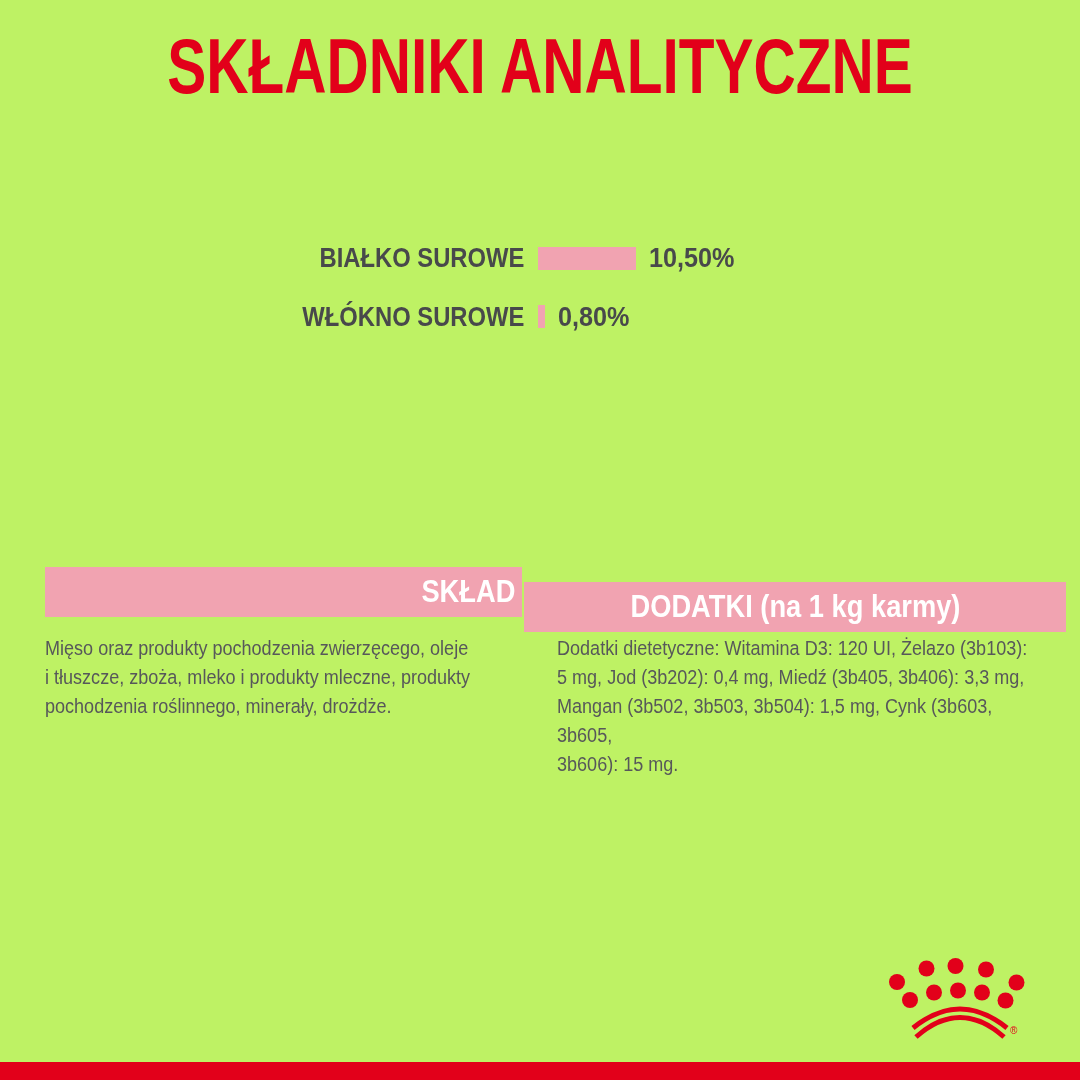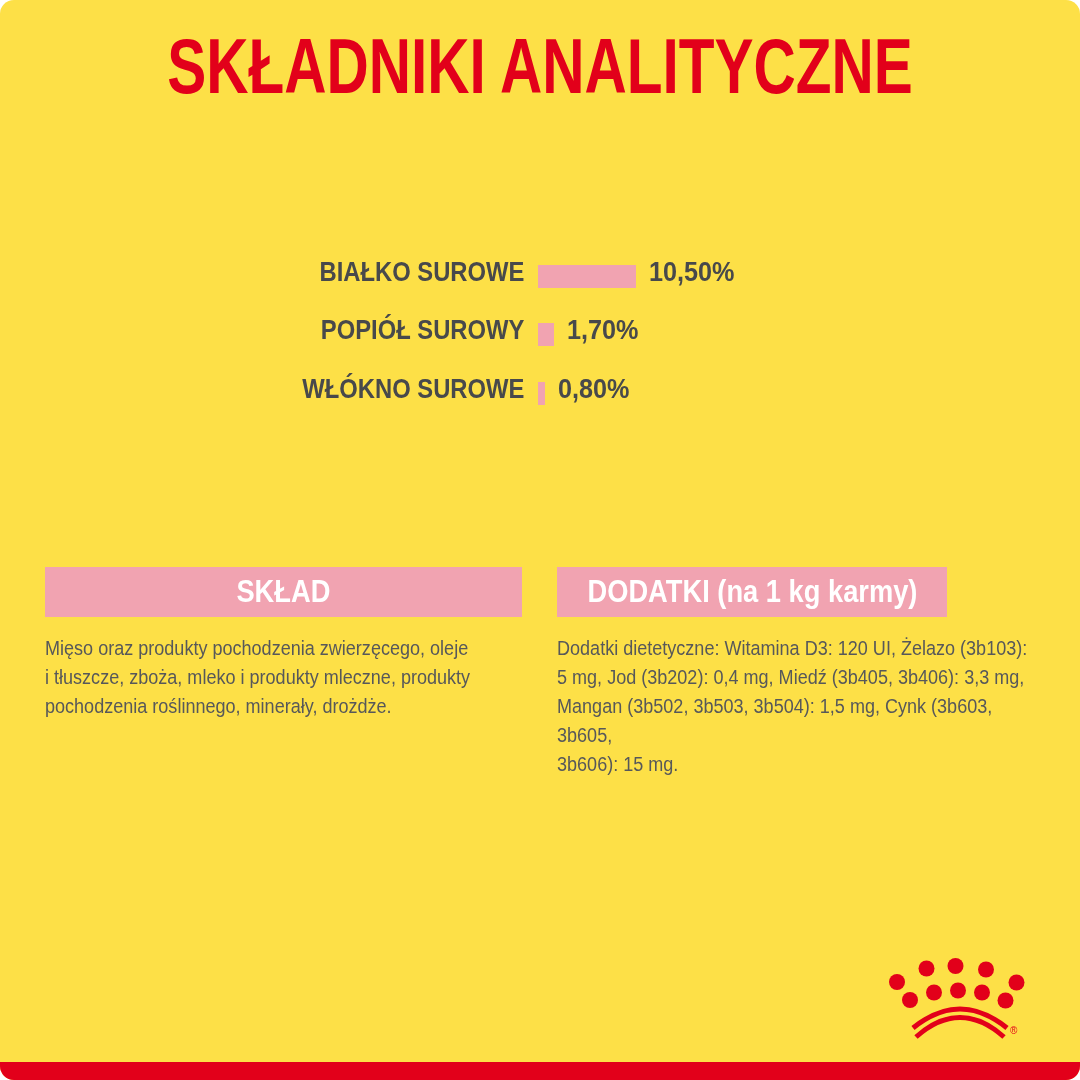--- a/index.html
+++ b/index.html
@@ -1,23 +1,22 @@
 <!DOCTYPE html>
 <html style="--red: #e2001a; --pink: #f1a3b1; --label-gray: #48494b; --text-gray: #57585a;"><head>
 <meta charset="utf-8">
 <style>
   html, body { margin: 0; padding: 0; background: #ffffff; }
   .canvas {
     position: relative;
     width: 1080px;
     height: 1080px;
-    background: #fde047;
+    background: #bef264;
     overflow: hidden;
     font-family: "Liberation Sans", sans-serif;
-    border-radius: 14px;
   }
 
   
   .title {
     position: absolute;
     top: 28px;
     left: 0;
     width: 1080px;
     text-align: center;
     font-size: 77px;
@@ -31,21 +30,21 @@
 
   
   .chart {
     position: absolute;
     top: 229px;
     left: 0;
     width: 1080px;
   }
   .crow {
     display: flex;
-    align-items: flex-end;
+    align-items: center;
     height: 58.6px;
   }
   .clabel {
     flex: 0 0 538px;
     box-sizing: border-box;
     padding-right: 16px;
     text-align: right;
     font-size: 28px;
     font-weight: bold;
     color: var(--label-gray);
@@ -71,22 +70,22 @@
   
   .hdr {
     position: absolute;
     top: 567px;
     height: 50px;
     background: var(--pink);
     display: flex;
     align-items: center;
     justify-content: center;
   }
-  .hdr-left  { left: 45px;  width: 477px; }
-  .hdr-right { left: 557px; width: 390px; }
+  .hdr-left  { left: 45px;  width: 477px; justify-content: flex-end; }
+  .hdr-right { left: 524px; width: 542px; margin-top: 15px; }
   .hdr-text {
     color: #ffffff;
     font-size: 31px;
     font-weight: bold;
     transform: scaleX(0.88);
     transform-origin: 50% 50%;
     white-space: nowrap;
   }
 
   
@@ -131,25 +130,20 @@
 
   <div class="title">SKŁADNIKI ANALITYCZNE</div>
 
   <div class="chart" id="chart">
       <div class="crow">
         <div class="clabel">BIAŁKO SUROWE</div>
         <div class="cbar" style="width: 97.65px; background: rgb(241, 163, 177);"></div>
         <div class="cvalue">10,50%</div>
       </div>
       <div class="crow">
-        <div class="clabel">POPIÓŁ SUROWY</div>
-        <div class="cbar" style="width: 15.81px; background: rgb(241, 163, 177);"></div>
-        <div class="cvalue">1,70%</div>
-      </div>
-      <div class="crow">
         <div class="clabel">WŁÓKNO SUROWE</div>
         <div class="cbar" style="width: 7.44px; background: rgb(241, 163, 177);"></div>
         <div class="cvalue">0,80%</div>
       </div>
     </div>
 
   <div class="hdr hdr-left">
     <span class="hdr-text">SKŁAD</span>
   </div>
 

